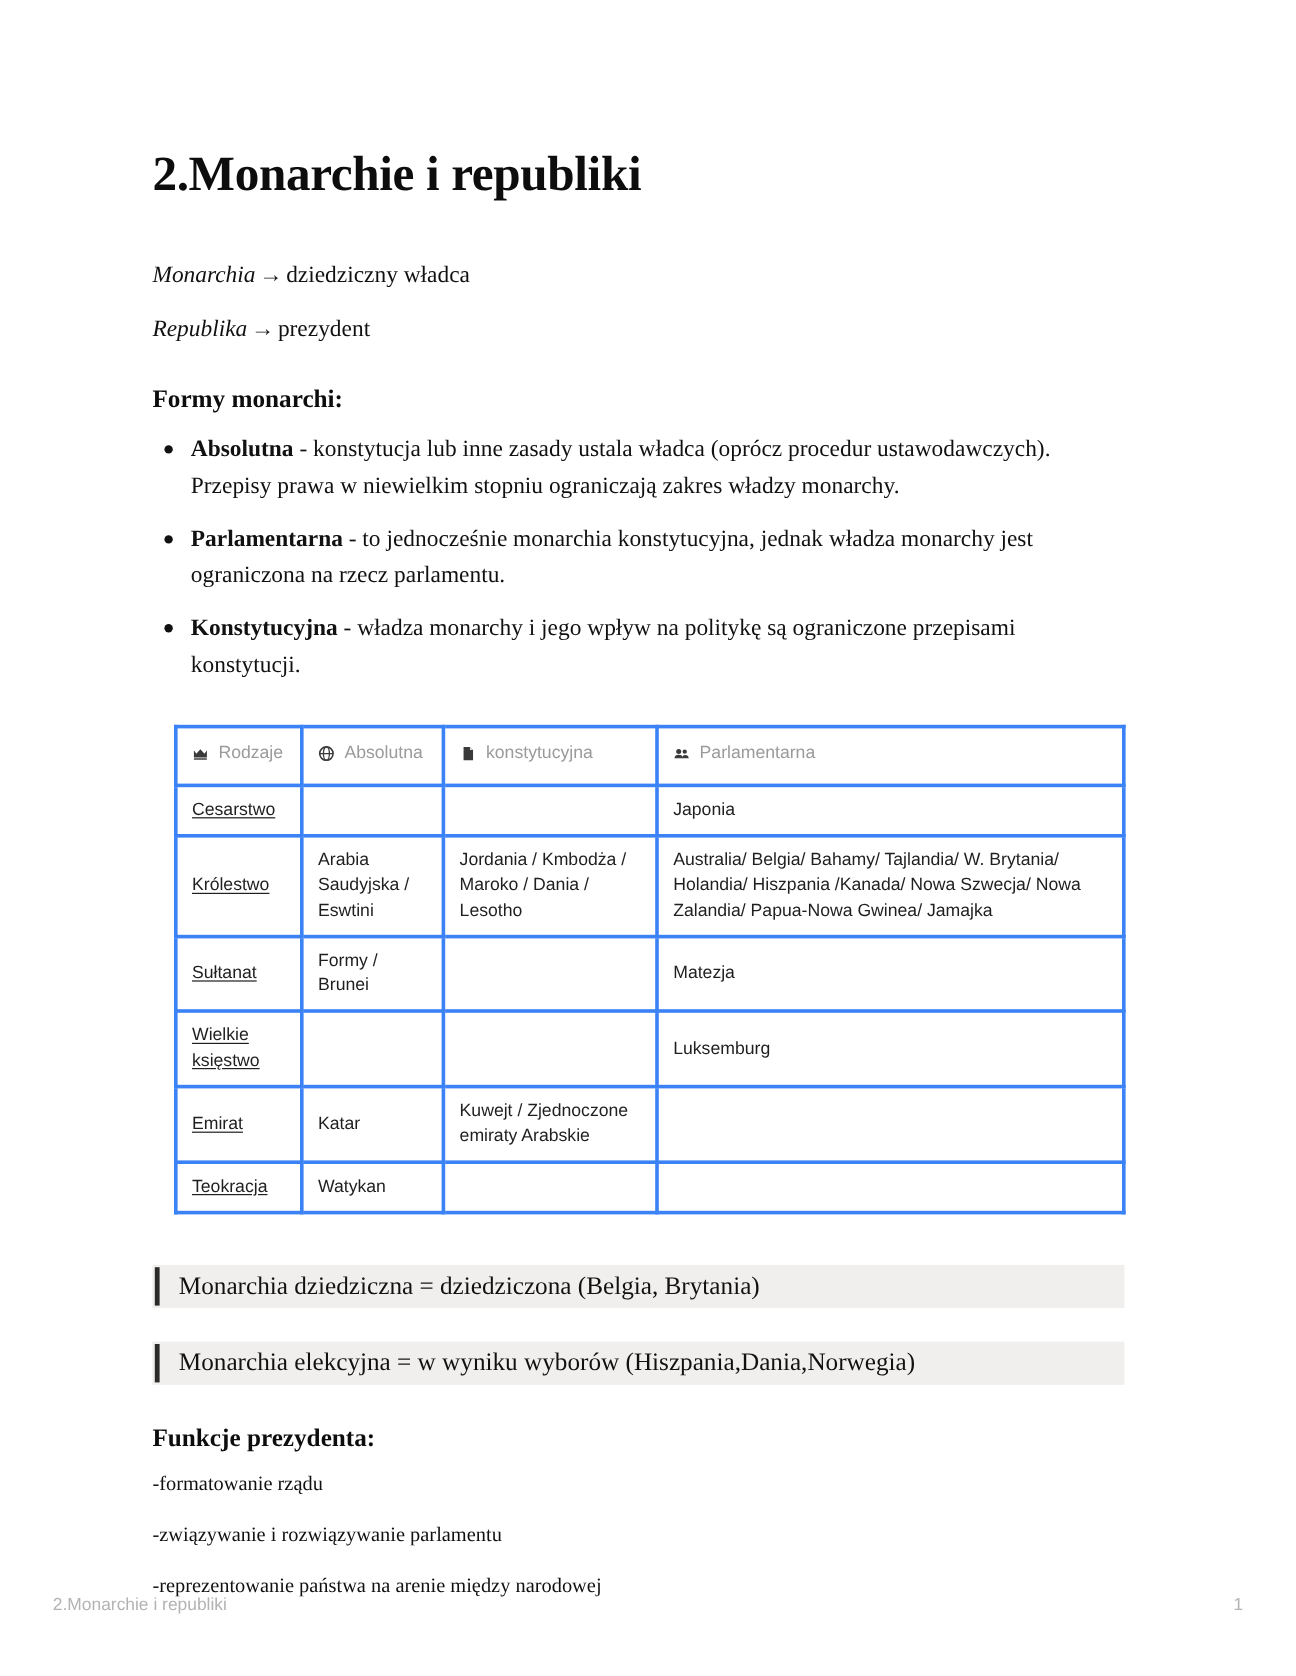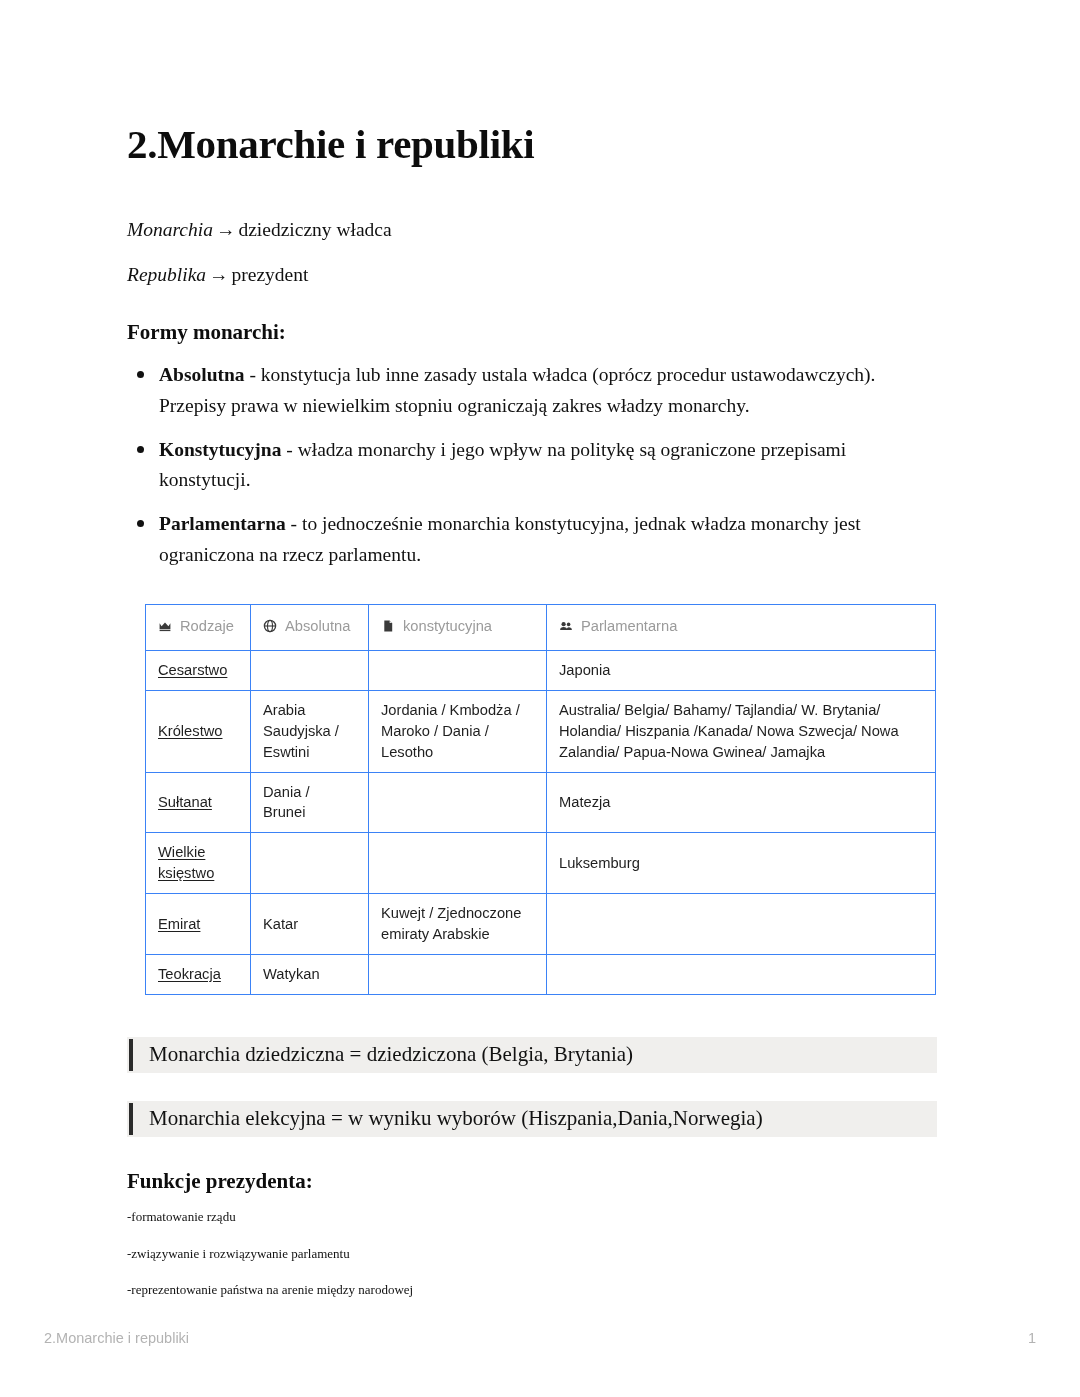--- a/index.html
+++ b/index.html
@@ -104,21 +104,21 @@
     table-layout: fixed;
     font-size: 14.7px;
   }
   table.kinds-table col.c0 { width: 105px; }
   table.kinds-table col.c1 { width: 118px; }
   table.kinds-table col.c2 { width: 178px; }
   table.kinds-table col.c3 { width: 389px; }
 
   table.kinds-table th,
   table.kinds-table td {
-    border: 1px solid #3b82f6;
+    border: 3px solid #3b82f6;
     vertical-align: middle;
     text-align: left;
     padding: 9px 12px;
     font-weight: normal;
     line-height: 1.42;
   }
   table.kinds-table thead th {
     color: #9b9b9b;
     font-size: 14.7px;
     padding-top: 11px;
@@ -173,21 +173,21 @@
   .callout.first { margin-top: 42px; }
 
   h2.functions-heading {
     font-size: 21px;
     font-weight: bold;
     margin: 0;
     padding-top: 32px;
     color: #0d0d0d;
   }
   .func-line {
-    font-size: 13px;
+    font-size: 17px;
     line-height: 1.45;
     margin-top: 18px;
     color: #111;
   }
   .func-line.first { margin-top: 14px; }
 
   
   .footer {
     position: absolute;
     left: 44px;
@@ -217,24 +217,24 @@
       <span class="term">Republika</span><span class="arrow">→</span><span>prezydent</span>
     </div>
 
     <h2 class="section-heading">Formy monarchi:</h2>
 
     <ul class="forms-list">
       <li>
         <b>Absolutna</b><span> - konstytucja lub inne zasady ustala władca (oprócz procedur ustawodawczych). Przepisy prawa w niewielkim stopniu ograniczają zakres władzy monarchy.</span>
       </li>
       <li>
-        <b>Konstytucyjna</b><span> - władza monarchy i jego wpływ na politykę są ograniczone przepisami konstytucji.</span>
+        <b>Parlamentarna</b><span> - to jednocześnie monarchia konstytucyjna, jednak władza monarchy jest ograniczona na rzecz parlamentu.</span>
       </li>
       <li>
-        <b>Parlamentarna</b><span> - to jednocześnie monarchia konstytucyjna, jednak władza monarchy jest ograniczona na rzecz parlamentu.</span>
+        <b>Konstytucyjna</b><span> - władza monarchy i jego wpływ na politykę są ograniczone przepisami konstytucji.</span>
       </li>
     </ul>
 
     <div class="table-wrap">
       <table class="kinds-table">
         <colgroup>
           <col class="c0">
             <col class="c1">
             <col class="c2">
             <col class="c3">
@@ -298,21 +298,21 @@
             <td>Japonia</td>
           </tr>
           <tr>
             <td class="kind"><span>Królestwo</span></td>
             <td>Arabia Saudyjska / Eswtini</td>
             <td>Jordania / Kmbodża / Maroko / Dania / Lesotho</td>
             <td>Australia/ Belgia/ Bahamy/ Tajlandia/ W. Brytania/ Holandia/ Hiszpania /Kanada/ Nowa Szwecja/ Nowa Zalandia/ Papua-Nowa Gwinea/ Jamajka</td>
           </tr>
           <tr>
             <td class="kind"><span>Sułtanat</span></td>
-            <td>Dania / Brunei</td>
+            <td>Formy / Brunei</td>
             <td></td>
             <td>Matezja</td>
           </tr>
           <tr>
             <td class="kind"><span>Wielkie księstwo</span></td>
             <td></td>
             <td></td>
             <td>Luksemburg</td>
           </tr>
           <tr>

